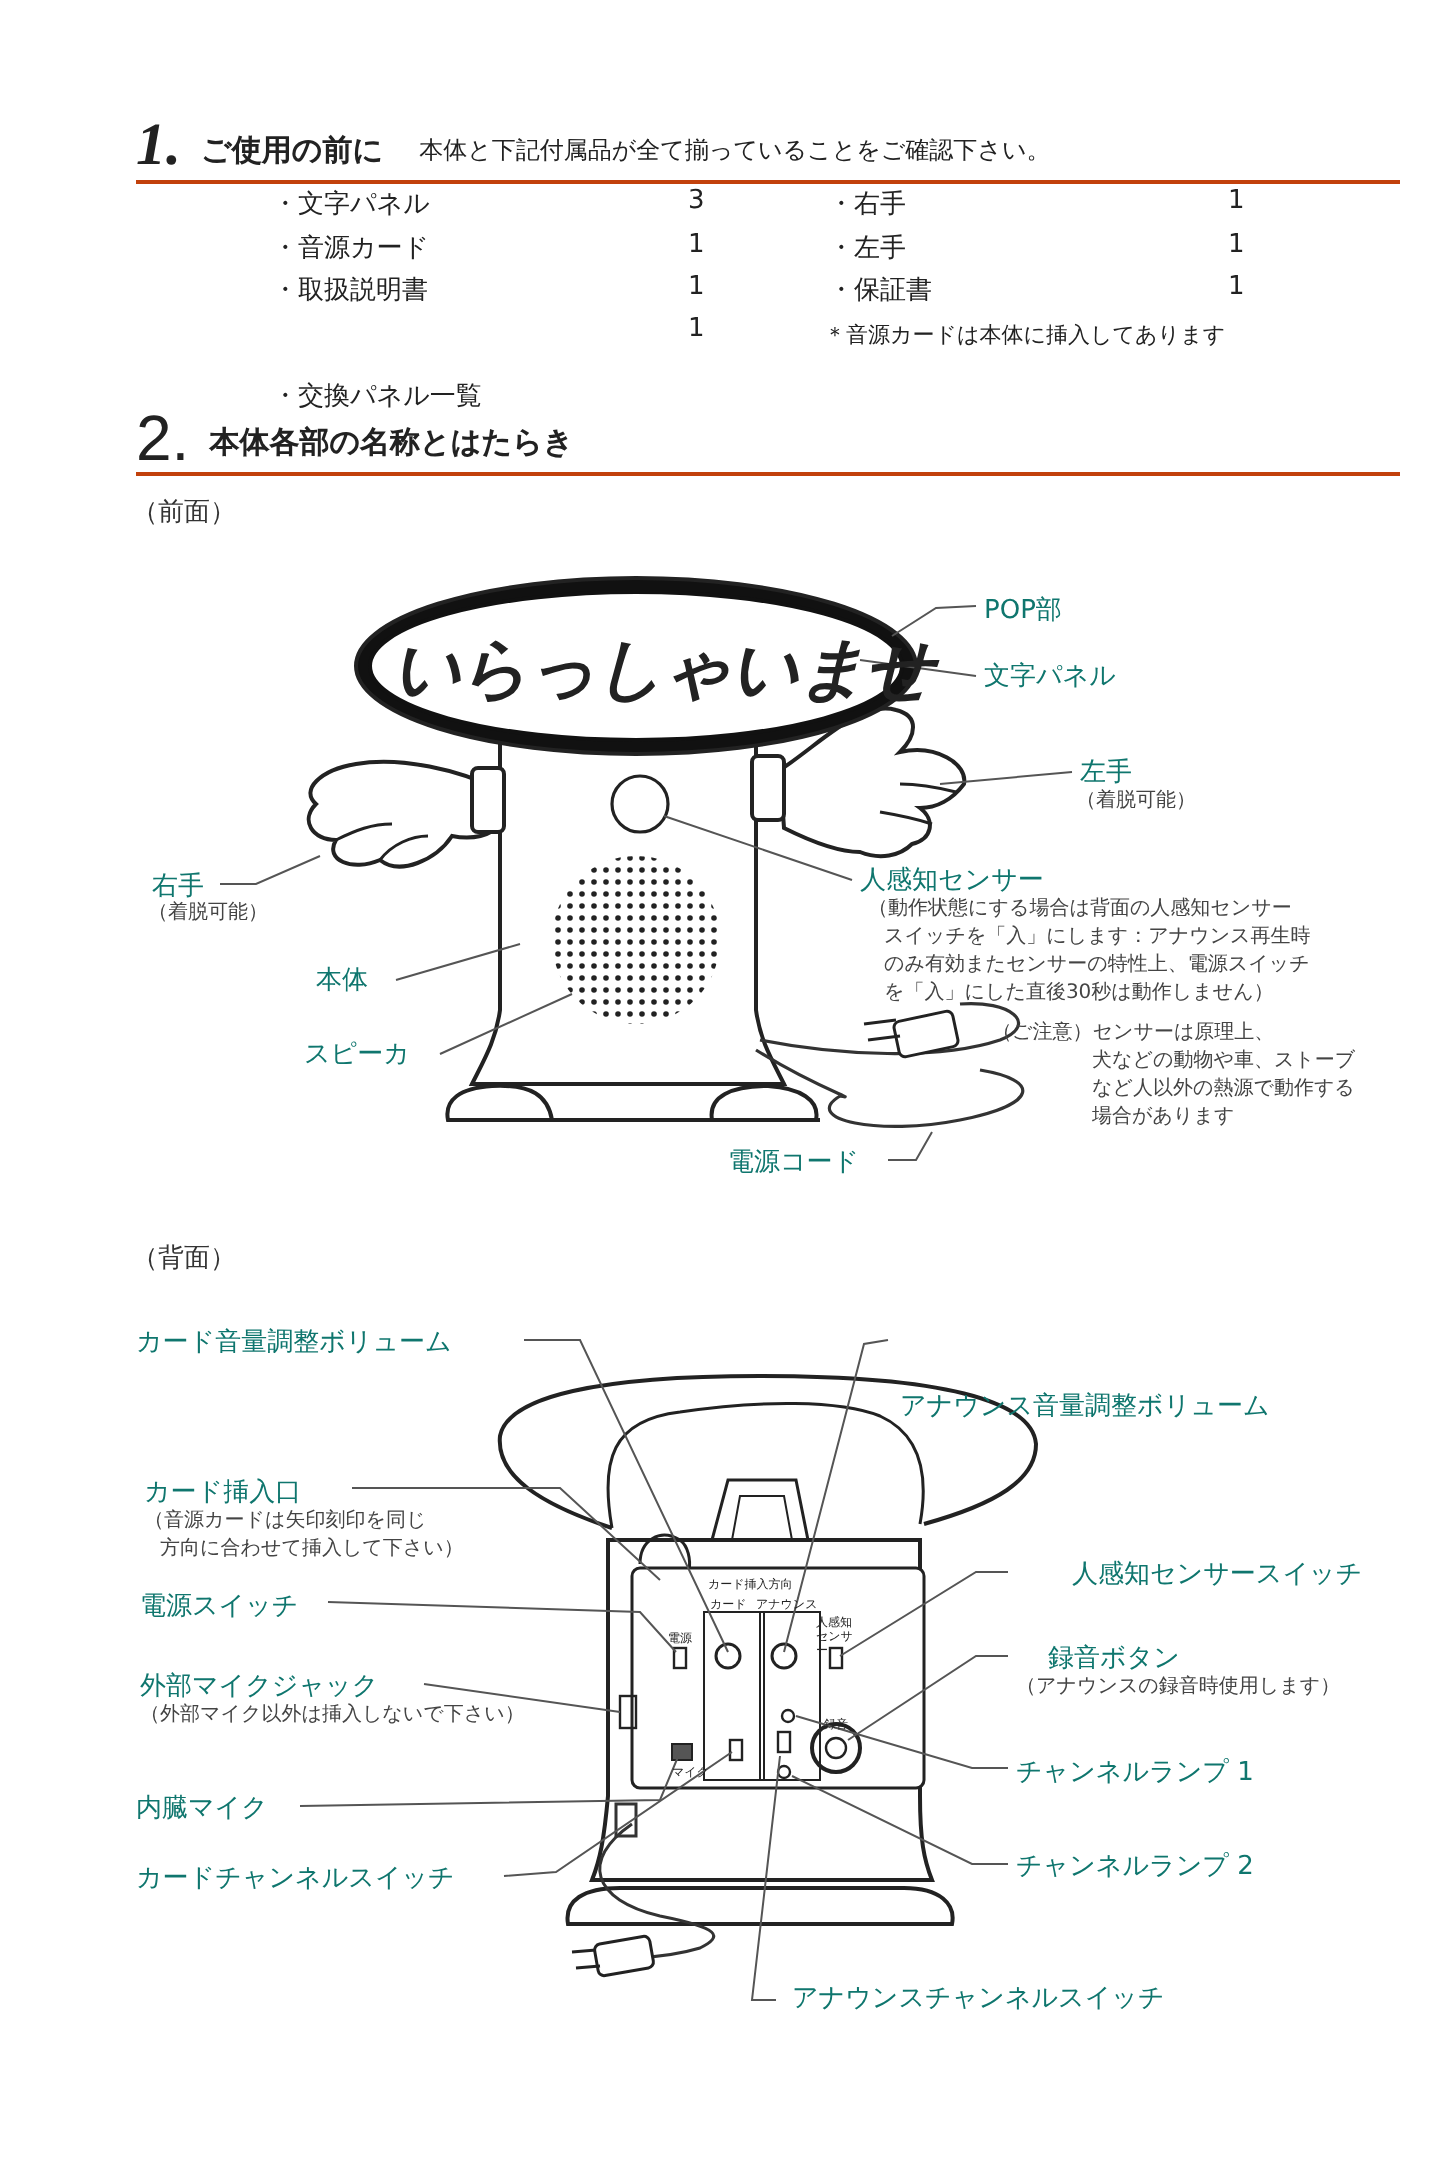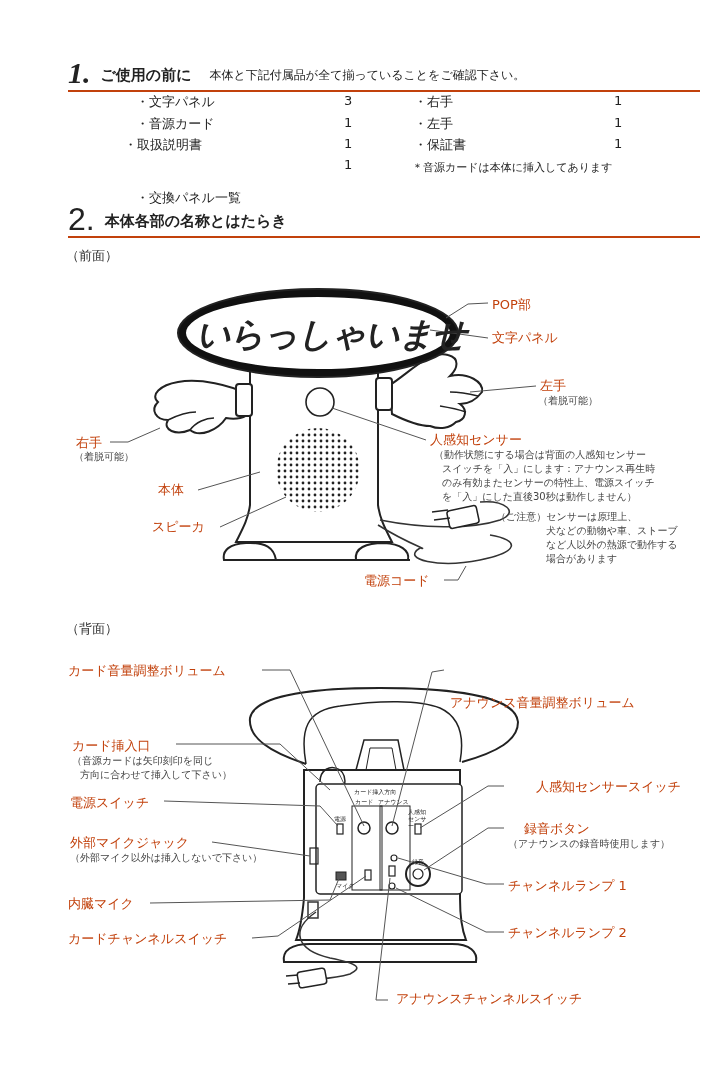--- a/index.html
+++ b/index.html
@@ -7,38 +7,38 @@
          font-family:"DejaVu Sans", sans-serif; color:#222; }
   .abs { position:absolute; }
   .sec-head { position:absolute; left:68px; width:632px; border-bottom:2px solid #c2410c;margin-top:14px; }
   .sec-num { font-family:"Liberation Serif", serif; font-style:italic; font-weight:bold; font-size:30px; line-height:30px; display:inline-block; margin-right:10px; vertical-align:bottom; }
   .sec-num.plain { font-style:normal; font-family:"Liberation Sans", sans-serif; font-weight:normal; font-size:32px; }
   .sec-title { font-size:15px; font-weight:bold; vertical-align:bottom; line-height:26px; }
   .sec-sub { font-size:12px; margin-left:18px; vertical-align:bottom; line-height:26px; }
   .item { font-size:13px; position:absolute; }
   .qty { font-size:13px; position:absolute; }
   .note { font-size:11px; position:absolute; }
-  .lbl { font-size:13px; position:absolute; white-space:nowrap; color:#c2410c; }
+  .lbl { font-size:13px; position:absolute; white-space:nowrap; color:#0f766e; }
   .sub { font-size:10px; position:absolute; white-space:nowrap; color:#444; line-height:14px;text-align:center; }
   .view { font-size:13px; position:absolute; color:#333; }
   svg.fig { position:absolute; left:0; top:0; }
 </style>
 </head>
 <body>
 
 <div class="sec-head" style="top:44px;height:32px;">
   <span class="sec-num">1.</span><span class="sec-title">ご使用の前に</span><span class="sec-sub">本体と下記付属品が全て揃っていることをご確認下さい。</span>
 </div>
 
 <div>
   <span class="item" style="left:136px;top:93px;">・文字パネル</span>
   <span class="qty" style="left:344px;top:93px;">3</span>
   <span class="item" style="left:136px;top:115px;">・音源カード</span>
   <span class="qty" style="left:344px;top:115px;">1</span>
-  <span class="item" style="left:124px;top:136px;">・取扱説明書</span>
+  <span class="item" style="left:136px;top:136px;">・取扱説明書</span>
   <span class="qty" style="left:344px;top:136px;">1</span>
   <span class="item" style="left:136px;top:157px;margin-top:32px;">・交換パネル一覧</span>
   <span class="qty" style="left:344px;top:157px;">1</span>
 
   <span class="item" style="left:414px;top:93px;">・右手</span>
   <span class="qty" style="left:614px;top:93px;">1</span>
   <span class="item" style="left:414px;top:115px;">・左手</span>
   <span class="qty" style="left:614px;top:115px;">1</span>
   <span class="item" style="left:414px;top:136px;">・保証書</span>
   <span class="qty" style="left:614px;top:136px;">1</span>

